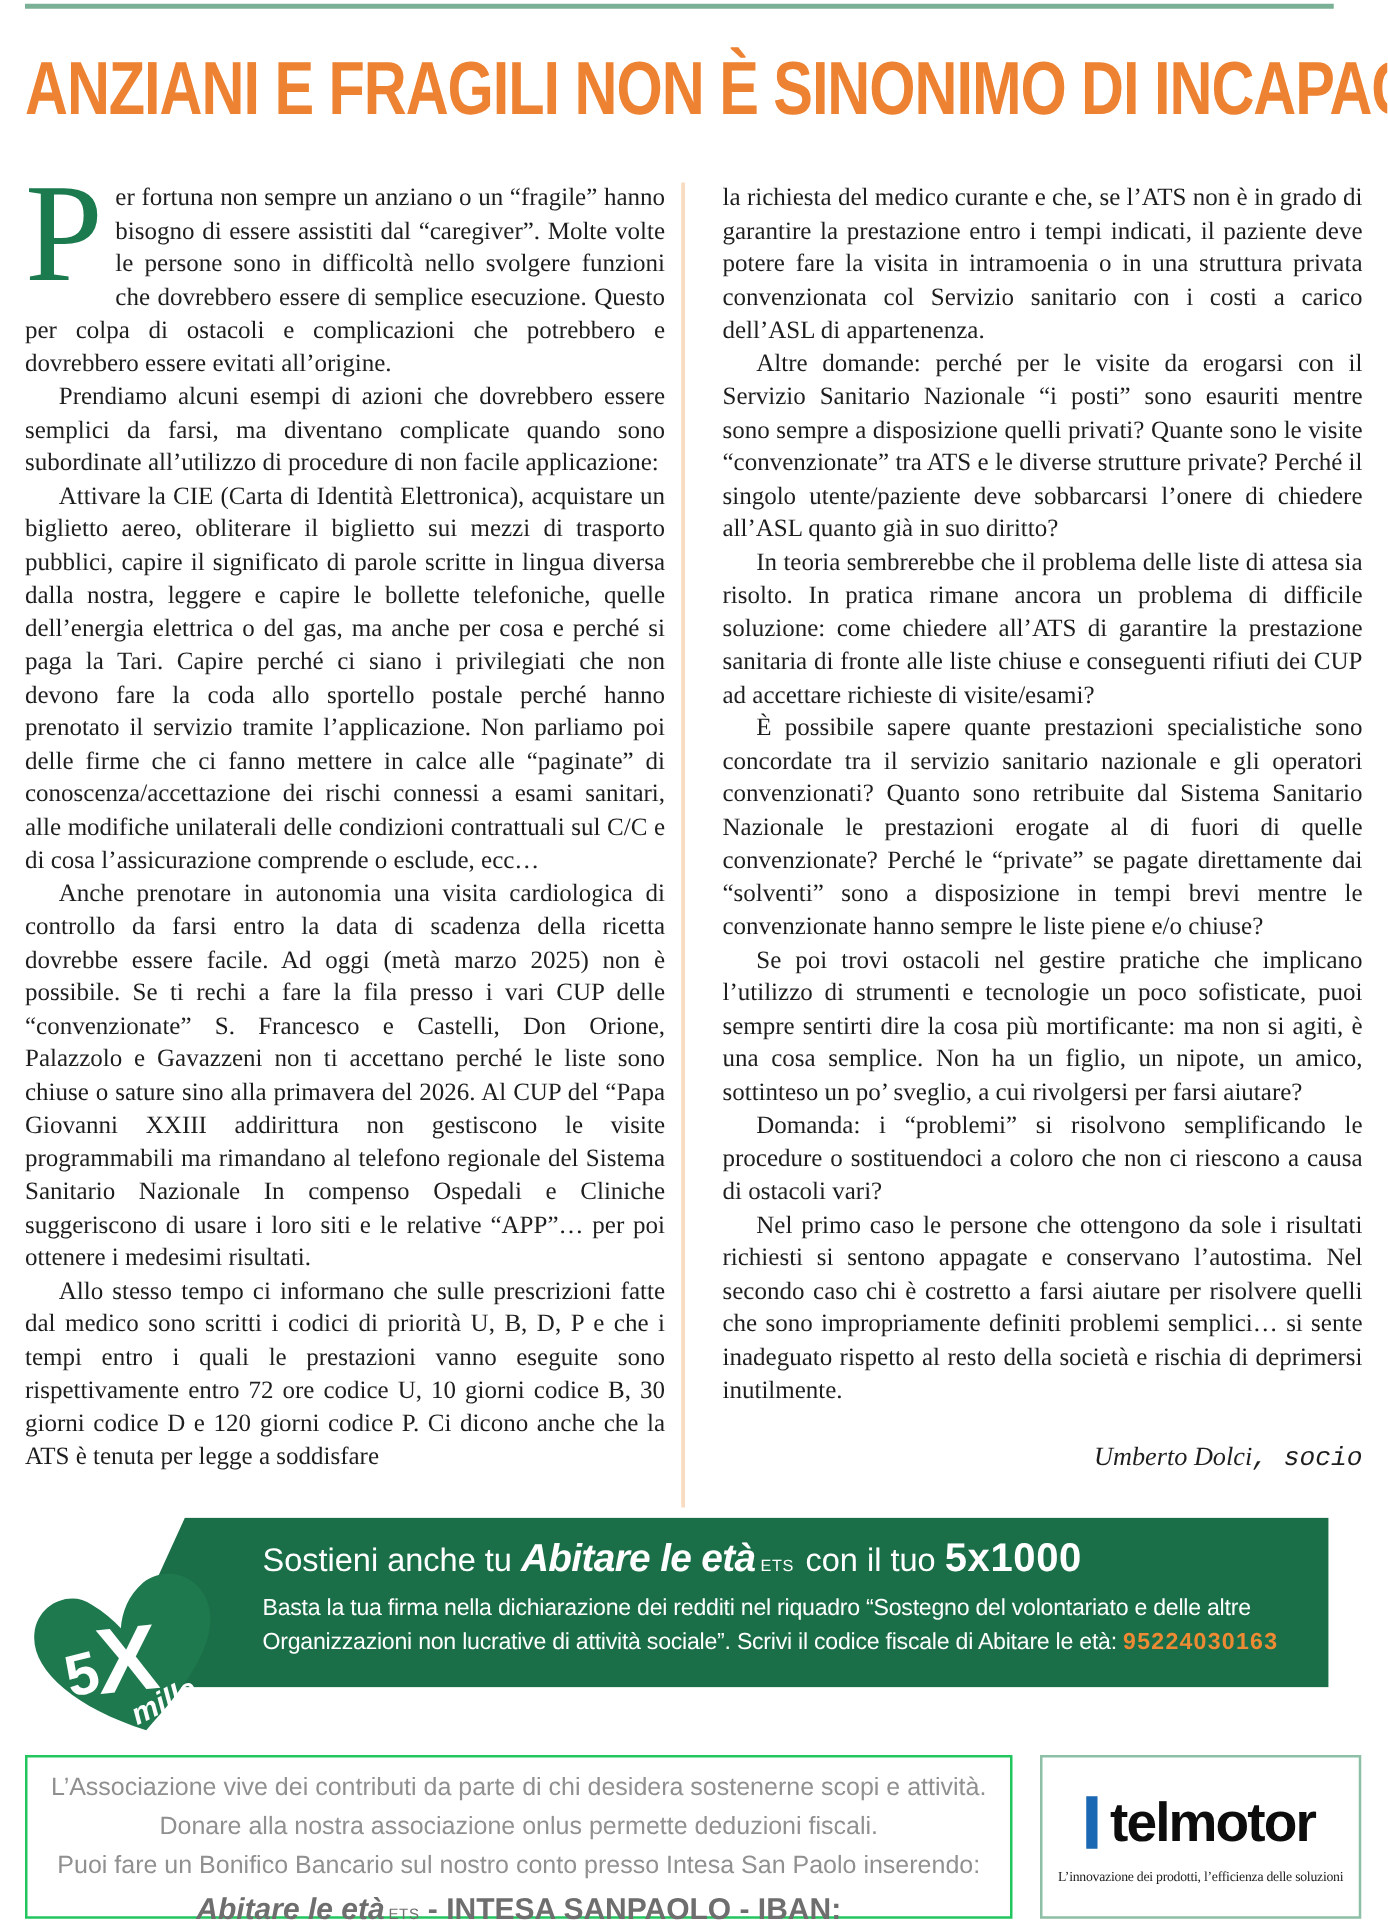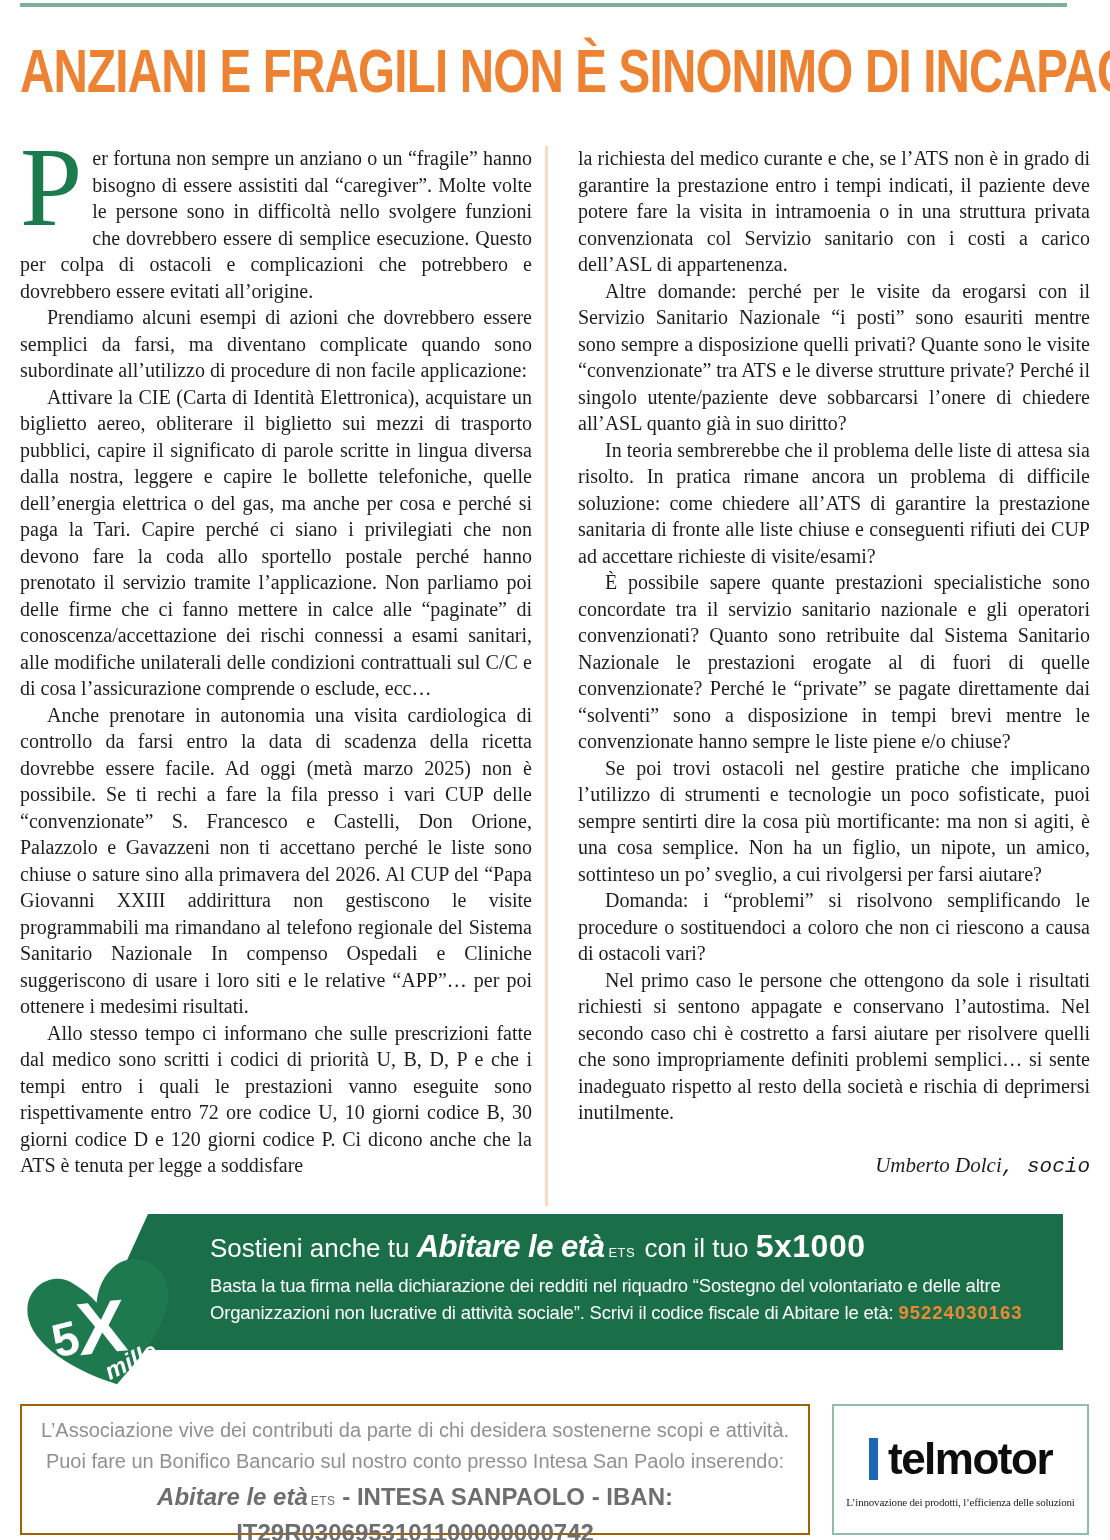--- a/index.html
+++ b/index.html
@@ -35,21 +35,21 @@
   .banner-line1 .ets{font-size:13px;letter-spacing:0.5px;margin:0 2px 0 4px;}
   .banner-line1 .b1000{font-size:32px;font-weight:bold;letter-spacing:0.5px;}
   .banner-line2{position:absolute;left:124px;top:58px;width:838px;
                 font-size:18.5px;line-height:27px;letter-spacing:-0.2px;}
   .banner-line2 .bold{font-weight:normal;}
   .banner-line2 .code{color:#ED8A33;font-weight:bold;letter-spacing:1px;}
 
   .heart-svg{position:absolute;left:16px;top:1254px;width:172px;height:142px;}
 
   .donation-box{position:absolute;left:20px;top:1404px;width:790px;height:131px;
-                border:2px solid #a16207;box-sizing:border-box;background:#ffffff;
+                border:2px solid #22c55e;box-sizing:border-box;background:#ffffff;
                 font-family:"Liberation Sans",sans-serif;text-align:center;padding-top:9px;}
   .donation-box p{margin:0;font-size:20px;line-height:31px;color:#909090;}
   .donation-box .bank{margin-top:4px;font-size:24px;color:#6E6E6E;font-weight:bold;}
   .donation-box .brand{font-style:italic;font-weight:bold;}
   .donation-box .ets{font-size:12px;letter-spacing:0.5px;margin-left:3px;font-weight:normal;color:#6E6E6E;}
 
   .sponsor-box{position:absolute;left:832px;top:1404px;width:257px;height:131px;
                border:2px solid #8CBFA5;box-sizing:border-box;background:#ffffff;
                font-family:"Liberation Sans",sans-serif;text-align:center;}
   .sponsor-logo{margin-top:28px;white-space:nowrap;}
@@ -102,20 +102,21 @@
     <g transform="rotate(-14 86 70)">
       <path d="M86 132 C34 100 8 62 18 35 C26 13 54 8 68 24 C76 32 82 40 86 48 C90 36 98 24 112 17 C132 8 154 20 158 42 C163 74 128 104 86 132 Z" fill="#1E7A4E"></path>
       <text x="34" y="92" fill="#ffffff" font-family="Liberation Sans, sans-serif" font-weight="bold" font-size="47">5</text>
       <text x="60" y="100" fill="#ffffff" font-family="Liberation Sans, sans-serif" font-weight="bold" font-size="74" transform="rotate(8 95 75)">X</text>
       <text x="78" y="122" fill="#ffffff" font-family="Liberation Sans, sans-serif" font-style="italic" font-weight="bold" font-size="24" transform="rotate(-12 100 115)">mille</text>
     </g>
   </svg>
 
   <div class="donation-box">
     <p>L’Associazione vive dei contributi da parte di chi desidera sostenerne scopi e attività.</p>
+    <p>Donare alla nostra associazione onlus permette deduzioni fiscali.</p>
     <p>Puoi fare un Bonifico Bancario sul nostro conto presso Intesa San Paolo inserendo:</p>
     <p class="bank"><span class="brand">Abitare le età</span><span class="ets">ETS</span><span> - INTESA SANPAOLO - IBAN: IT29R0306953101100000000742</span></p>
   </div>
 
   <div class="sponsor-box">
     <div class="sponsor-logo">
       <span class="sponsor-bar"></span><span class="sponsor-name">telmotor</span>
     </div>
     <p class="sponsor-tagline">L’innovazione dei prodotti, l’efficienza delle soluzioni</p>
   </div>

